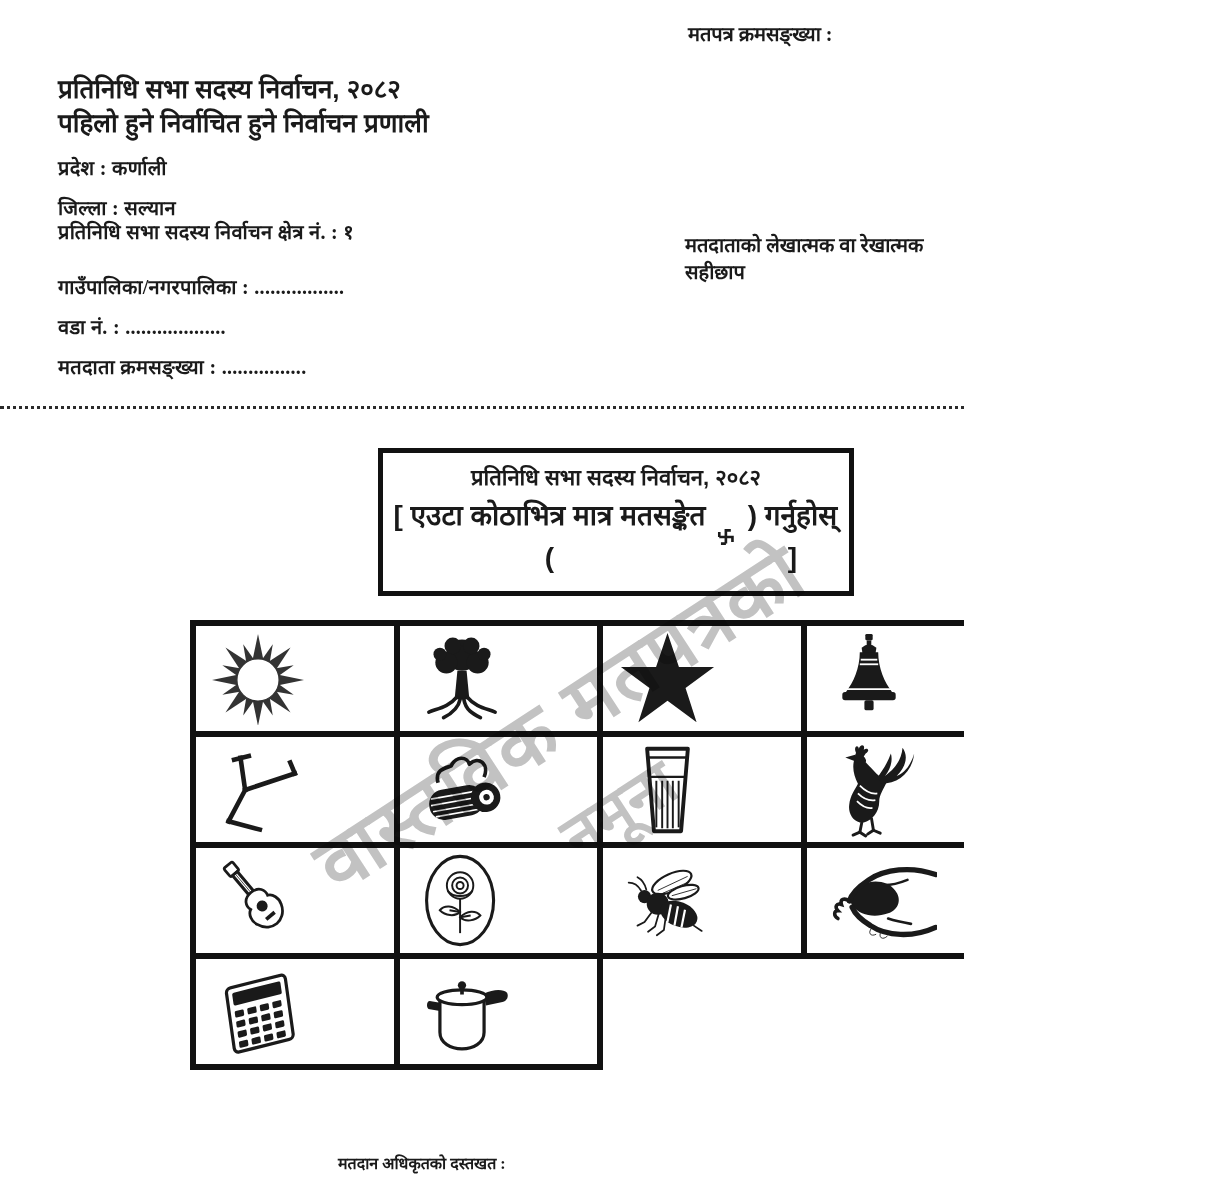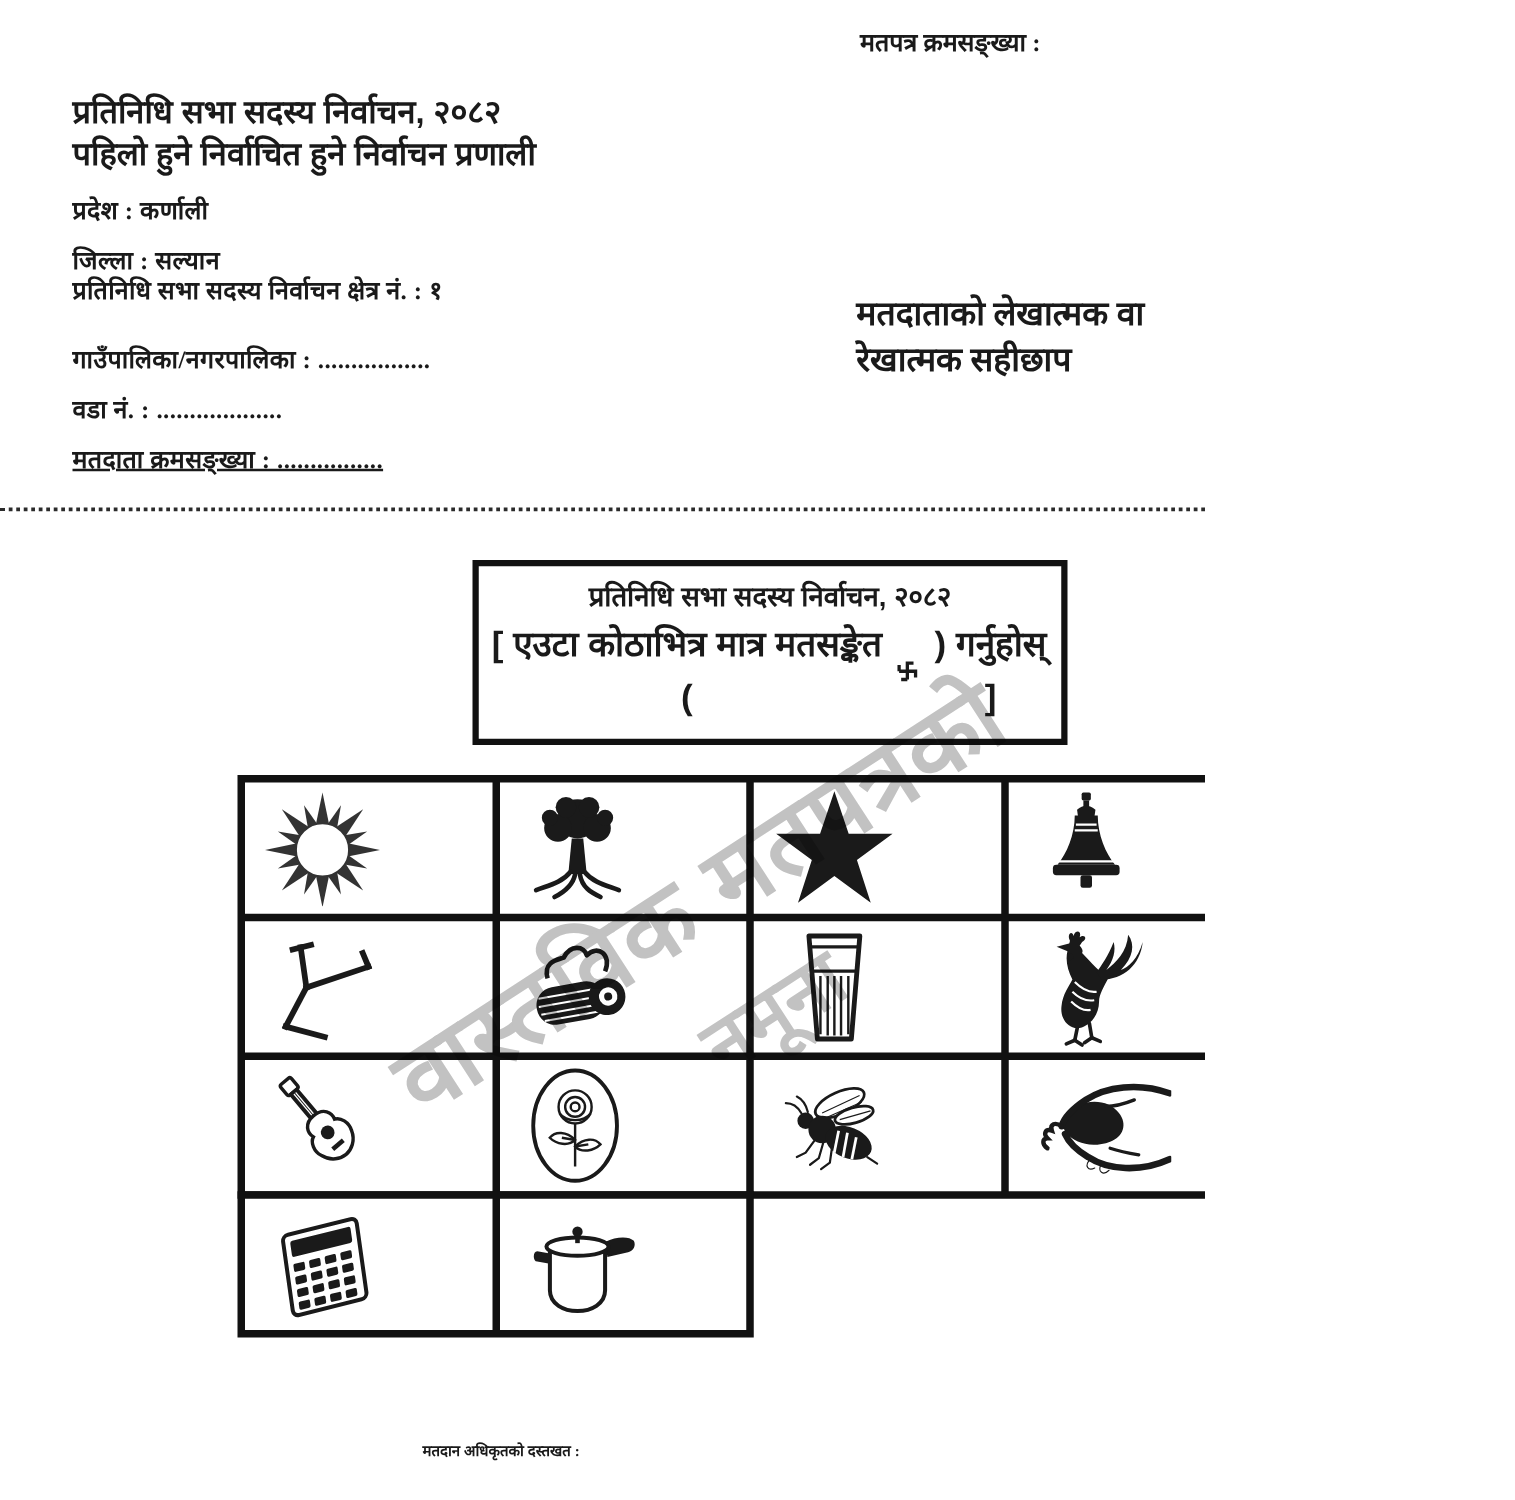--- a/index.html
+++ b/index.html
@@ -3,41 +3,41 @@
 <meta charset="utf-8">
 <style>
   html,body{margin:0;padding:0;background:#fff;}
   .page{position:relative;width:964px;height:1200px;background:#fff;overflow:hidden;
         font-family:"Liberation Serif", serif;color:#1a1a1a;}
   .abs{position:absolute;}
   .serial{left:688px;top:20px;font-size:20px;font-weight:700;}
   .title{left:58px;top:70px;font-size:26px;font-weight:800;font-family:"Liberation Sans",sans-serif;margin:0;}
   .subtitle{left:58px;top:104px;font-size:26px;font-weight:800;font-family:"Liberation Sans",sans-serif;margin:0;text-align:right;}
   .field{left:58px;font-size:20px;font-weight:700;letter-spacing:.3px;text-align:center;}
-  .f0{top:154px;} .f1{top:194px;} .f2{top:218px;} .f3{top:273px;} .f4{top:313px;} .f5{top:353px;text-decoration:underline;}
-  .votersign{left:685px;top:231px;font-size:27px;font-weight:700;}
+  .f0{top:154px;} .f1{top:194px;} .f2{top:218px;} .f3{top:273px;} .f4{top:313px;} .f5{top:353px;}
+  .votersign{left:685px;top:231px;font-size:20px;font-weight:700;}
   .dotline{left:0;top:406px;width:1212px;height:0;border-top:3px dotted #2b2b2b;}
   .ibox{left:378px;top:448px;width:458px;border:5px solid #111;text-align:center;
         font-family:"Liberation Sans",sans-serif;font-weight:800;padding:10px 4px 12px 4px;background:#fff;}
   .ibox .l1{font-size:22px;line-height:1.35;}
   .ibox .l2{font-size:21px;line-height:1.35;}
   .ibox .l3{font-size:28px;line-height:1.5;margin-top:2px;display:flex;align-items:center;justify-content:center;gap:4px;}
   .gridA{left:190px;top:620px;width:820px;background:#111;padding:6px;display:grid;
          grid-template-columns:repeat(4,1fr);grid-auto-rows:105px;gap:6px;box-sizing:border-box;}
   .gridB{left:190px;top:953px;width:413px;background:#111;padding:6px;display:grid;
          grid-template-columns:repeat(2,1fr);grid-auto-rows:105px;gap:6px;box-sizing:border-box;}
   .cell{background:#fff;display:flex;align-items:center;overflow:hidden;}
   .sym{height:92px;margin-left:16px;flex:none;}
   .sym.tall{height:97px;} .sym.wide{height:88px;}
   .wm{left:205px;top:655px;width:760px;transform:rotate(-33deg);transform-origin:50% 50%;
       text-align:center;color:#c2c2c2;mix-blend-mode:multiply;pointer-events:none;
       font-family:"Liberation Sans",sans-serif;font-weight:800;z-index:9;}
   .wm .w1{font-size:78px;letter-spacing:2px;white-space:nowrap;}
   .wm .w2{font-size:62px;margin-top:14px;}
-  .officer{left:338px;top:1152px;font-size:12px;font-weight:700;}
+  .officer{left:338px;top:1152px;font-size:16px;font-weight:700;}
   .ink{fill:#1a1a1a;}
 </style>
 </head>
 <body>
 
 <div class="page">
 
   <div class="abs serial">मतपत्र क्रमसङ्ख्या :</div>
   <h1 class="abs title">प्रतिनिधि सभा सदस्य निर्वाचन, २०८२</h1>
   <h2 class="abs subtitle">पहिलो हुने निर्वाचित हुने निर्वाचन प्रणाली</h2>

